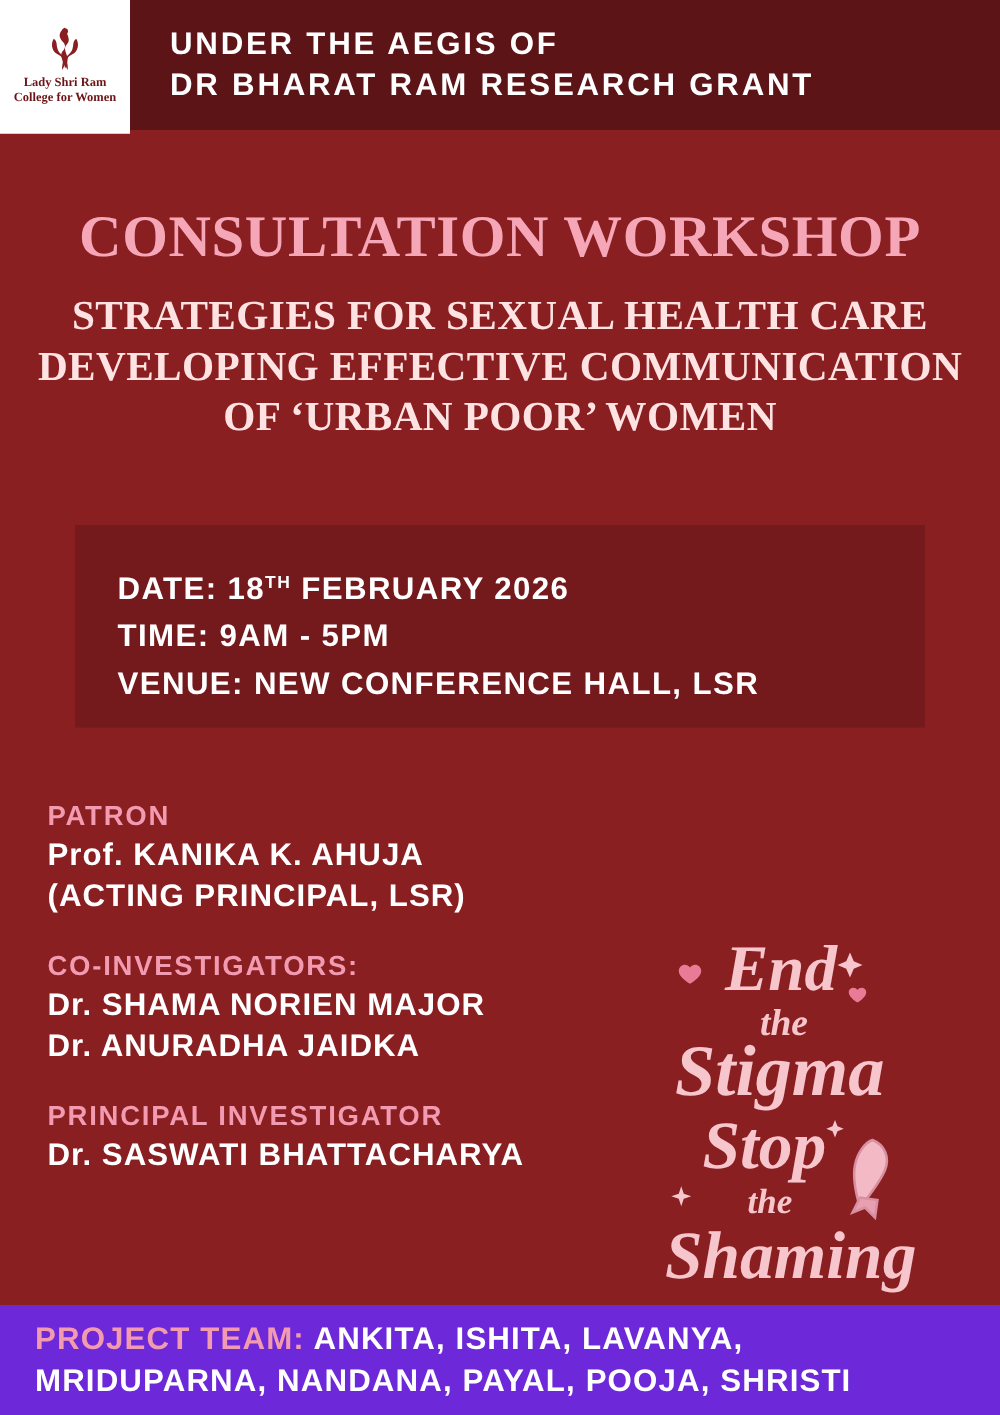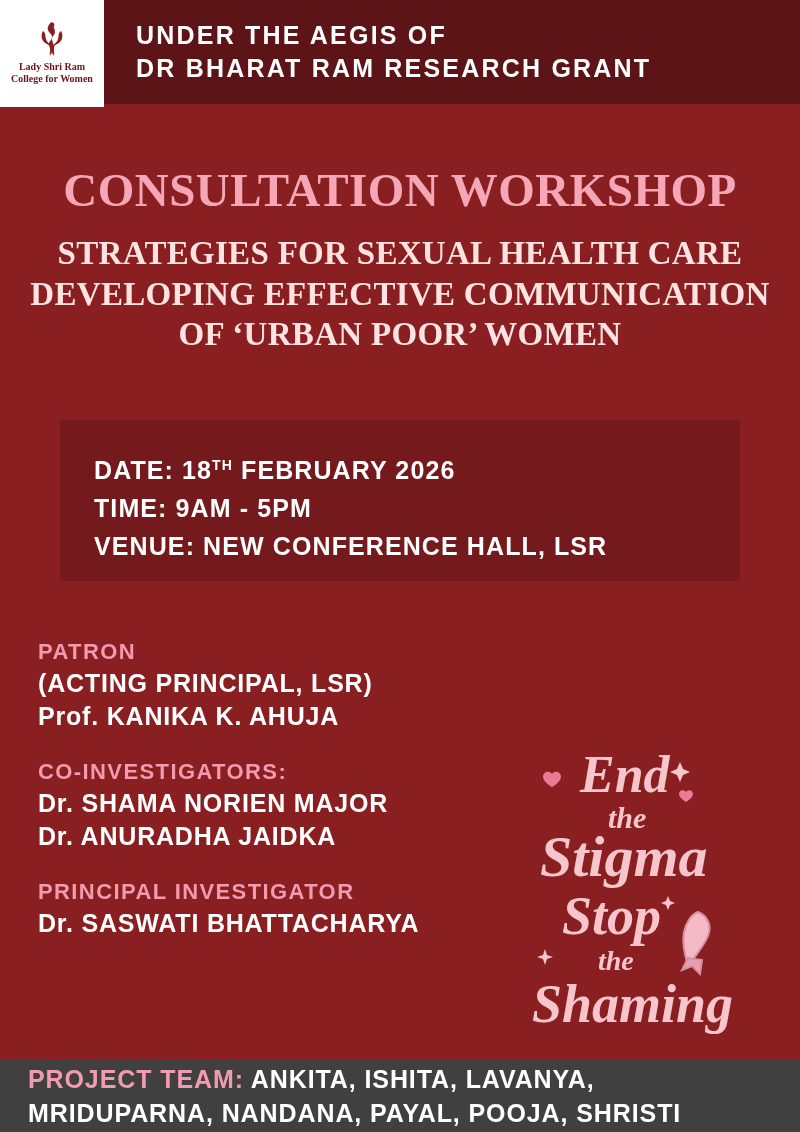--- a/index.html
+++ b/index.html
@@ -152,22 +152,22 @@
     height: 300px;
   }
   .stigma-art svg { display:block; }
 
   
   .footer {
     position: absolute;
     left: 0;
     bottom: 0;
     width: 800px;
-    height: 72px;
-    background: #404040;
+    height: 88px;
+    background: #6d28d9;
     display: flex;
     flex-direction: column;
     justify-content: center;
     box-sizing: border-box;
     padding: 0 28px;
   }
   .footer-line {
     font-size: 25px;
     font-weight: bold;
     letter-spacing: 0.9px;
@@ -222,22 +222,22 @@
       <span>FEBRUARY 2026</span>
     </div>
     <div class="details-line">TIME: 9AM - 5PM</div>
     <div class="details-line">VENUE: NEW CONFERENCE HALL, LSR</div>
   </div>
 
   <div class="people">
 
     <div class="people-group">
       <p class="role">PATRON</p>
+      <p class="person"><span class="mixed">Prof. KANIKA K. AHUJA</span></p>
       <p class="person">(ACTING PRINCIPAL, LSR)</p>
-      <p class="person"><span class="mixed">Prof. KANIKA K. AHUJA</span></p>
     </div>
 
     <div class="people-group">
       <p class="role">CO-INVESTIGATORS:</p>
       <p class="person"><span class="mixed">Dr. SHAMA NORIEN MAJOR</span></p>
       <p class="person"><span class="mixed">Dr. ANURADHA JAIDKA</span></p>
     </div>
 
     <div class="people-group">
       <p class="role">PRINCIPAL INVESTIGATOR</p>

